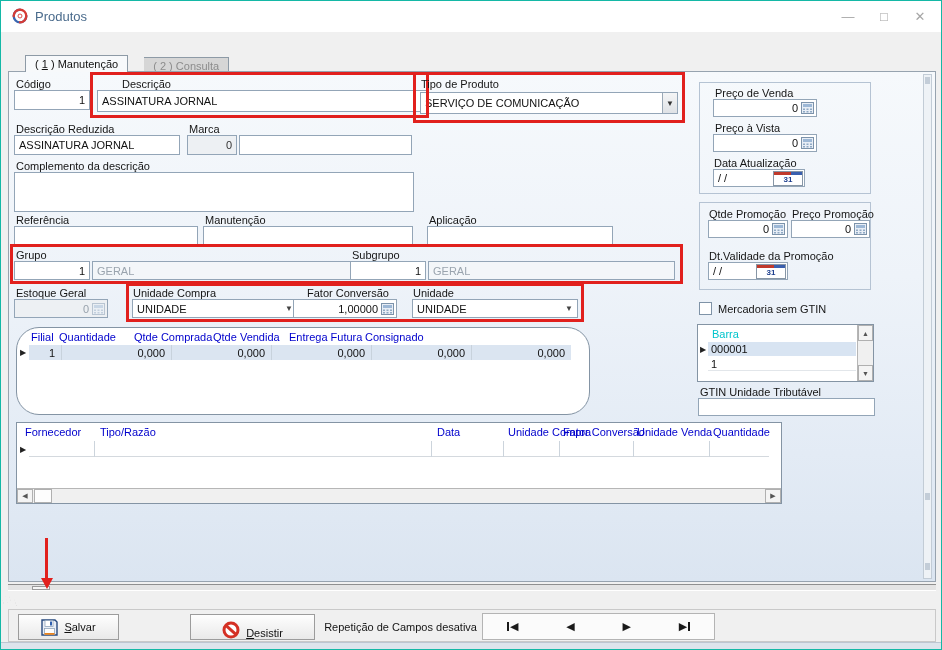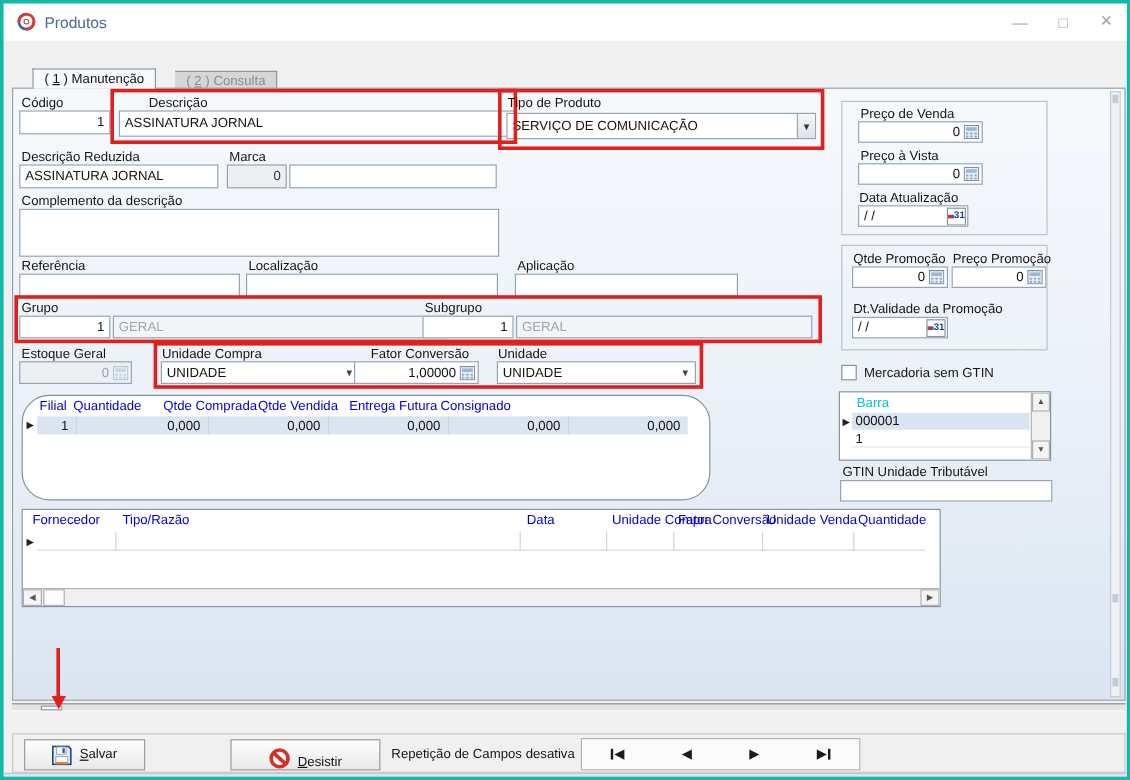--- a/index.html
+++ b/index.html
@@ -1,17 +1,17 @@
 <!DOCTYPE html>
 <html><head>
 <meta charset="utf-8">
 <style>
   html,body{margin:0;padding:0;background:#e8e8e8;font-family:"Liberation Sans","DejaVu Sans",sans-serif;}
   *{box-sizing:border-box;}
-  .window{position:relative;width:942px;height:650px;background:#f0f0f0;border:3px solid #14b8a6;overflow:hidden;}
+  .window{position:relative;width:942px;height:650px;background:#f0f0f0;border:1px solid #14b8a6;overflow:hidden;}
   
   .titlebar{position:absolute;left:0;top:0;width:940px;height:31px;background:#ffffff;}
   .title-text{position:absolute;left:34px;top:8px;font-size:13px;color:#4a6b8c;}
   .app-icon{position:absolute;left:10px;top:6px;}
   .win-ctrls{position:absolute;right:10px;top:6px;display:flex;gap:14px;}
   .win-ctrl{width:22px;height:18px;display:flex;align-items:center;justify-content:center;font-size:13px;color:#a6a6a6;cursor:default;}
   
   .headerbar{position:absolute;left:8px;top:32px;width:926px;height:17px;background:#eef3dc;border:1px solid #16355e;display:flex;align-items:center;}
   .header-title{flex:1;text-align:center;font-size:11px;color:#111;}
   .hdr-btn{width:22px;height:15px;border-left:1px solid #16355e;display:flex;align-items:center;justify-content:center;font-size:11px;font-weight:bold;color:#16355e;background:#f4f7e6;}
@@ -26,21 +26,21 @@
   .lbl{position:absolute;font-size:11px;color:#151515;white-space:nowrap;}
   .inp{position:absolute;background:#fff;border:1px solid #93a5b7;font-size:11px;color:#111;display:flex;align-items:center;padding:0 4px;overflow:hidden;}
   .inp.right{justify-content:flex-end;}
   .inp.ghost{background:#f3f6f9;color:#9aa4ae;}
   .inp.disabled{background:#edf0f3;color:#98a2ac;}
   .groupbox{position:absolute;border:1px solid #b5c3d3;}
   .redbox{position:absolute;border:3px solid #e1201d;z-index:40;pointer-events:none;}
   .combo-arrow{margin-left:auto;font-size:8px;color:#444;}
   .combo-btn{margin-left:auto;width:15px;height:100%;background:linear-gradient(#f4f5f6,#dfe2e6);border-left:1px solid #9aa8b6;display:flex;align-items:center;justify-content:center;font-size:8px;color:#333;}
   .calc{margin-left:3px;flex:none;}
-  .cal-icon{margin-left:auto;width:16px;height:15px;background:#fff;border:1px solid #8796a6;display:flex;flex-direction:row;align-items:center;flex:none;}
+  .cal-icon{margin-left:auto;width:30px;height:15px;background:#fff;border:1px solid #8796a6;display:flex;flex-direction:column;align-items:center;flex:none;}
   .cal-top{width:100%;height:3px;background:linear-gradient(to right,#c0392b 60%,#3a5fae 60%);}
   .cal-num{font-size:8px;font-weight:bold;color:#1a3c8c;line-height:10px;}
   .checkbox{position:absolute;width:13px;height:13px;background:#fff;border:1px solid #7f93a7;}
   
   .grid{position:absolute;background:#fff;border:1px solid #8494a4;overflow:hidden;}
   .gh{position:absolute;top:3px;font-size:11px;color:#0000cc;white-space:nowrap;}
   .gcell{position:absolute;font-size:11px;color:#111;display:flex;align-items:center;justify-content:flex-end;padding-right:6px;}
   .rowind{position:absolute;font-size:8px;color:#222;}
   .vsep{position:absolute;width:1px;background:#ccd4dc;}
   .scroll-v{position:absolute;background:#f0f0f0;border-left:1px solid #b6b6b6;}
@@ -121,21 +121,21 @@
     <div class="inp" style="left:5px;top:63px;width:166px;height:20px;">ASSINATURA JORNAL</div>
     <span class="lbl" style="left:180px;top:51px;">Marca</span>
     <div class="inp right disabled" style="left:178px;top:63px;width:50px;height:20px;color:#333;">0</div>
     <div class="inp" style="left:230px;top:63px;width:173px;height:20px;"></div>
 
     <span class="lbl" style="left:7px;top:88px;">Complemento da descrição</span>
     <textarea class="memo" style="left: 5px; top: 100px; width: 400px; height: 40px;"></textarea>
 
     <span class="lbl" style="left:7px;top:142px;">Referência</span>
     <div class="inp" style="left:5px;top:154px;width:184px;height:20px;"></div>
-    <span class="lbl" style="left:196px;top:142px;">Localização</span>
+    <span class="lbl" style="left:196px;top:142px;">Manutenção</span>
     <div class="inp" style="left:194px;top:154px;width:210px;height:20px;"></div>
     <span class="lbl" style="left:420px;top:142px;">Aplicação</span>
     <div class="inp" style="left:418px;top:154px;width:186px;height:20px;"></div>
 
     <span class="lbl" style="left:7px;top:177px;z-index:41;">Grupo</span>
     <div class="inp right" style="left:5px;top:189px;width:76px;height:19px;">1</div>
     <div class="inp ghost" style="left:83px;top:189px;width:279px;height:19px;">GERAL</div>
     <span class="lbl" style="left:343px;top:177px;z-index:41;">Subgrupo</span>
     <div class="inp right" style="left:341px;top:189px;width:76px;height:19px;">1</div>
     <div class="inp ghost" style="left:419px;top:189px;width:247px;height:19px;">GERAL</div>

